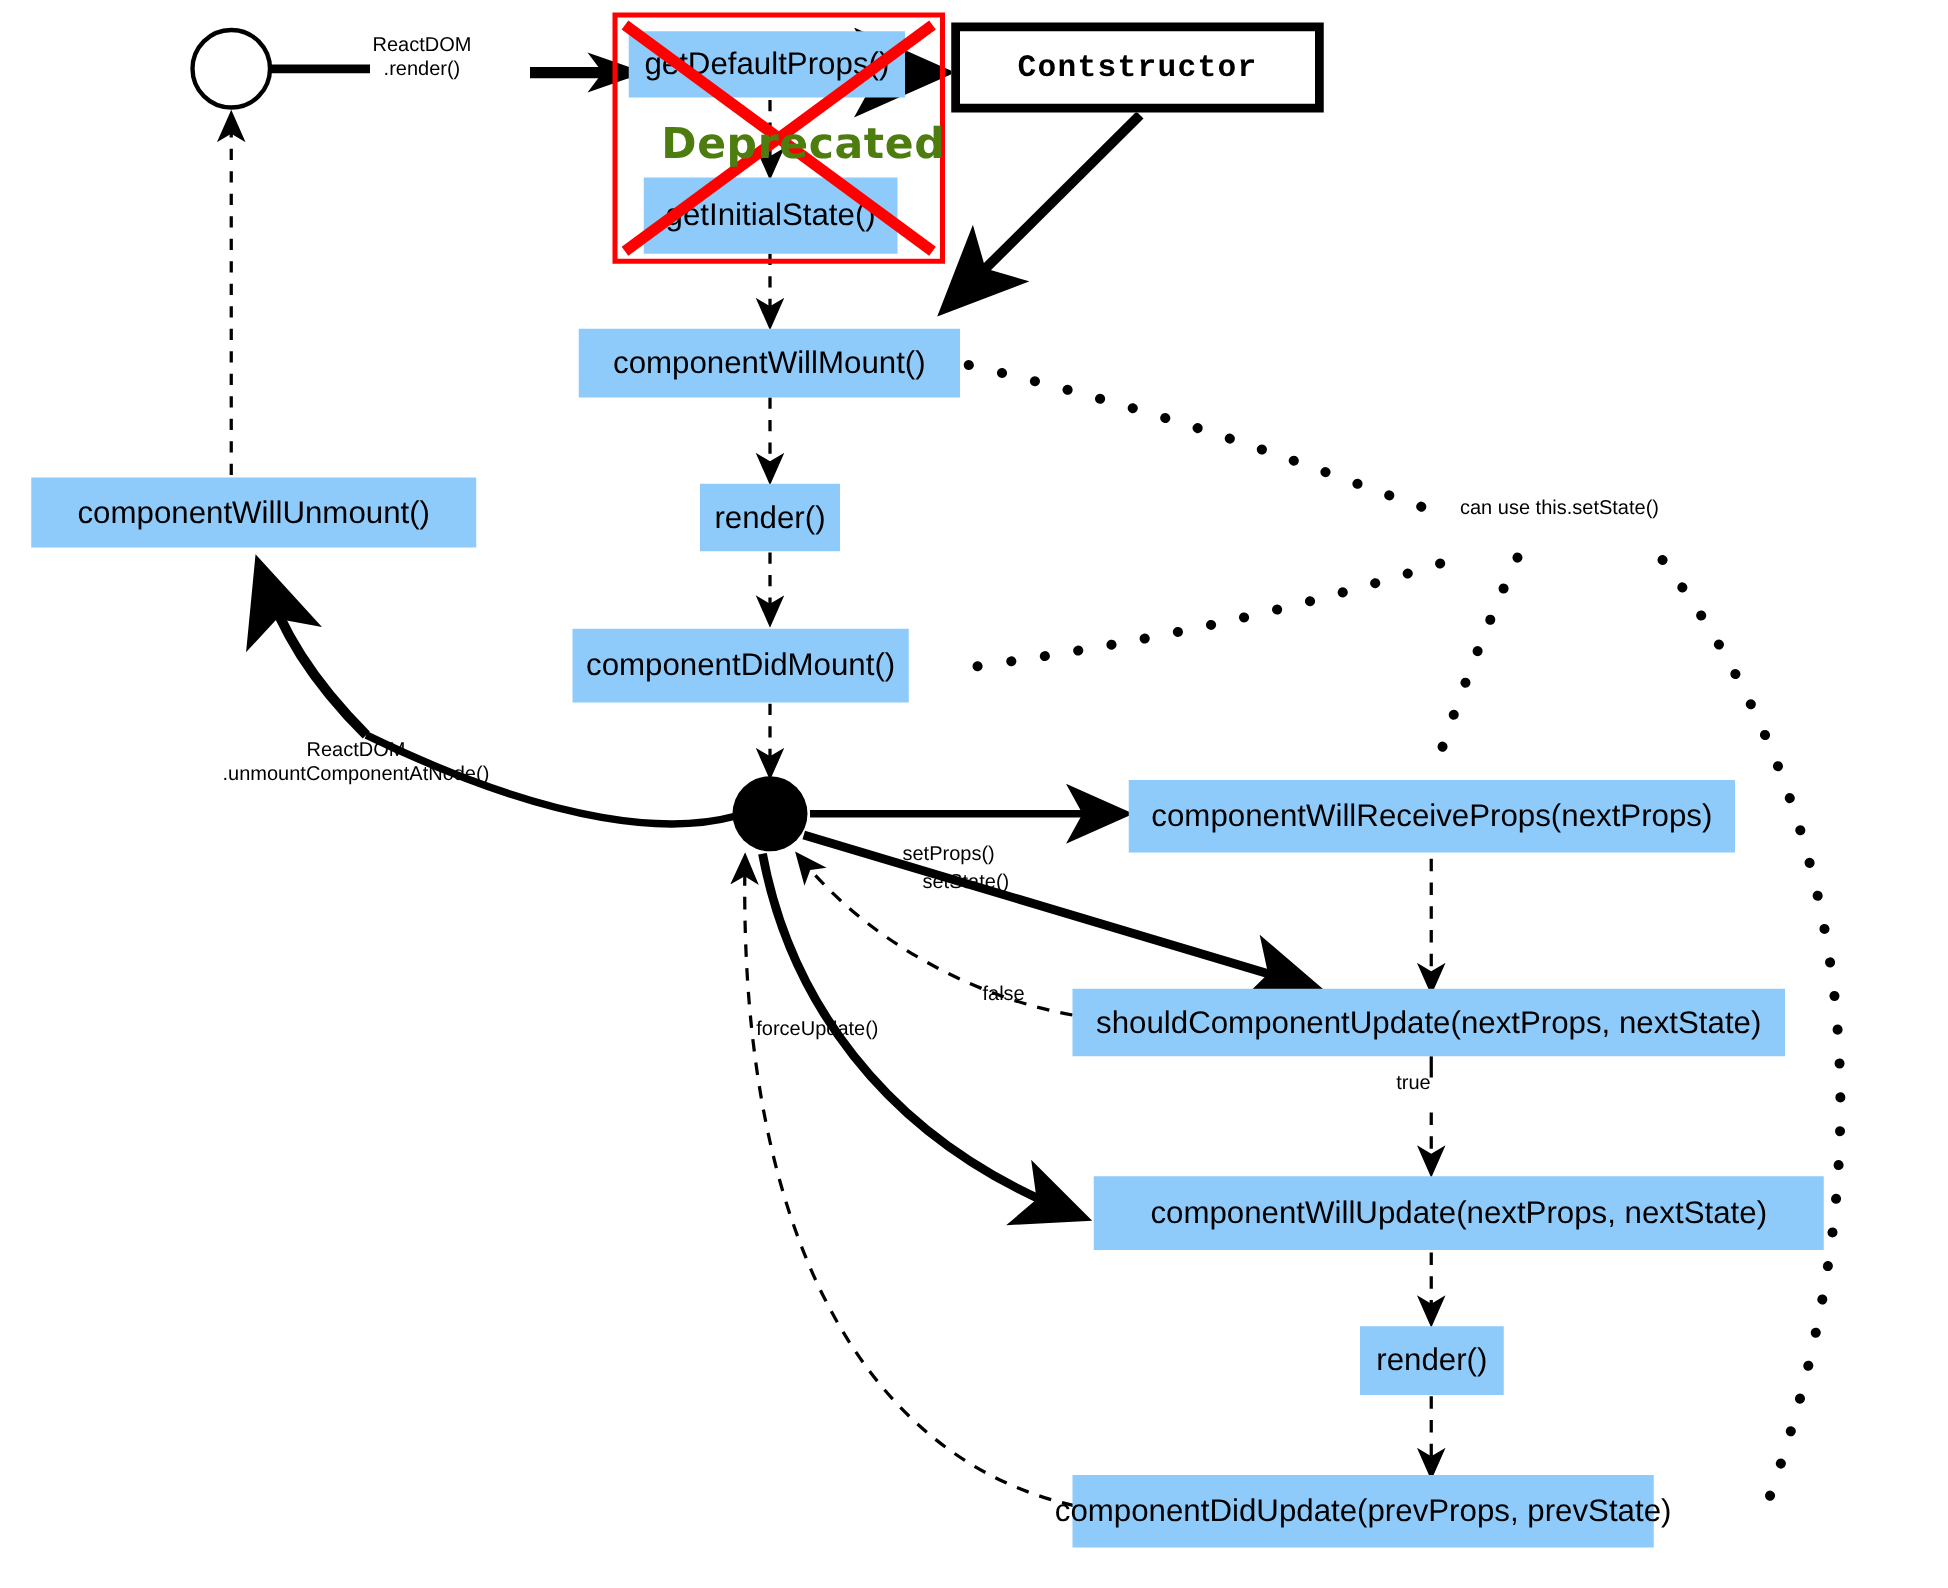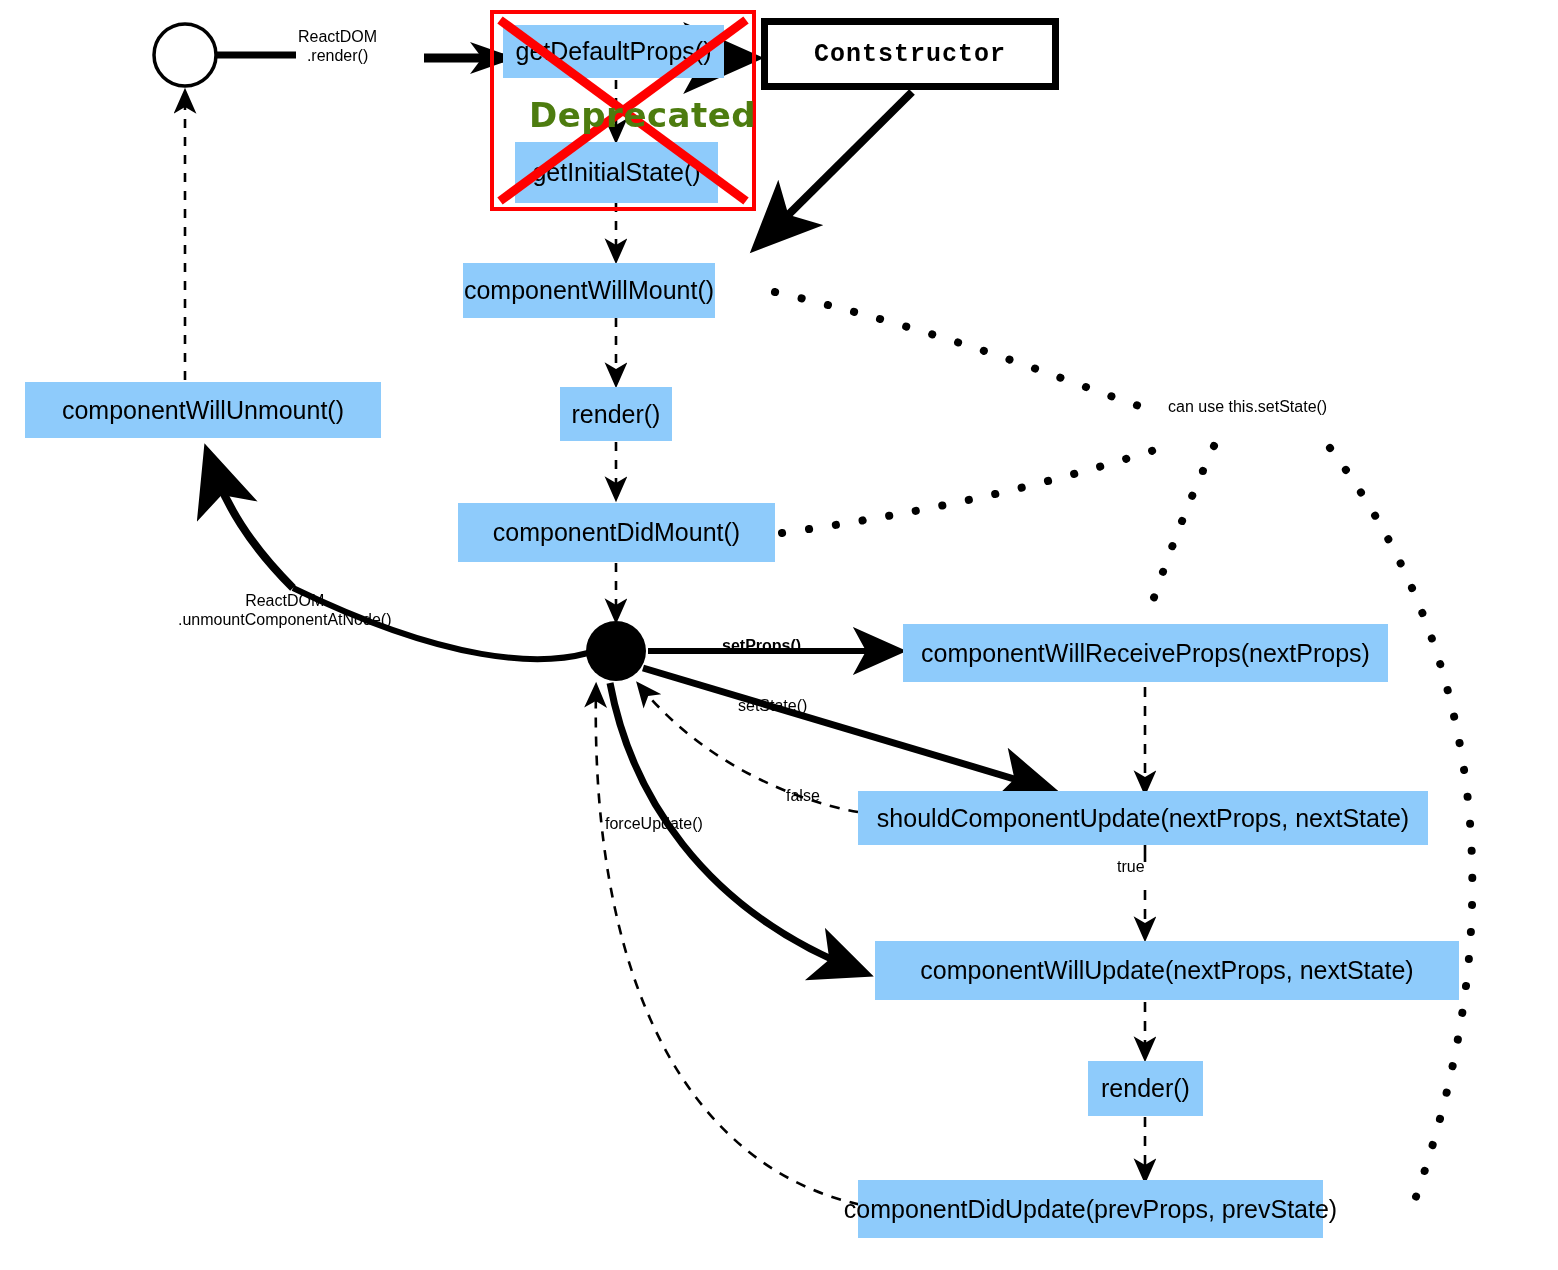--- a/index.html
+++ b/index.html
@@ -149,25 +149,25 @@
 
   <svg class="layer" viewBox="0 0 1558 1270" style="pointer-events:none;">
     <line x1="500" y1="20" x2="746" y2="201" stroke="#FF0000" stroke-width="9"></line>
     <line x1="746" y1="20" x2="500" y2="201" stroke="#FF0000" stroke-width="9"></line>
   </svg>
 
   <div class="depr-word" style="left:529px; top:95px;">Deprecated</div>
 
   <div class="ctor-box" style="left:761px; top:18px; width:298px; height:72px;">Contstructor</div>
 
-  <div class="node-box" style="left:463px; top:263px; width:252px; height:55px;">componentWillMount()</div>
+  <div class="node-box" style="left:463px; top:263px; width:305px; height:55px;">componentWillMount()</div>
 
   <div class="node-box" style="left:560px; top:387px; width:112px; height:54px;">render()</div>
 
-  <div class="node-box" style="left:458px; top:503px; width:317px; height:59px;">componentDidMount()</div>
+  <div class="node-box" style="left:458px; top:503px; width:269px; height:59px;">componentDidMount()</div>
 
   <div class="node-box" style="left:25px; top:382px; width:356px; height:56px;">componentWillUnmount()</div>
 
   <div class="node-box" style="left:903px; top:624px; width:485px; height:58px;">componentWillReceiveProps(nextProps)</div>
 
   <div class="node-box" style="left:858px; top:791px; width:570px; height:54px;">shouldComponentUpdate(nextProps, nextState)</div>
 
   <div class="node-box" style="left:875px; top:941px; width:584px; height:59px;">componentWillUpdate(nextProps, nextState)</div>
 
   <div class="node-box" style="left:1088px; top:1061px; width:115px; height:55px;">render()</div>
@@ -177,21 +177,21 @@
   <div class="lbl two-line" style="left:298px; top:28px;">
     <div>ReactDOM</div>
     <div>.render()</div>
   </div>
 
   <div class="lbl two-line" style="left:178px; top:592px;">
     <div style="text-align:center;">ReactDOM</div>
     <div>.unmountComponentAtNode()</div>
   </div>
 
-  <div class="lbl" style="left:722px; top:637px;font-weight:bold;">setProps()</div>
+  <div class="lbl" style="left:722px; top:675px;">setProps()</div>
 
   <div class="lbl" style="left:738px; top:697px;">setState()</div>
 
   <div class="lbl" style="left:605px; top:815px;">forceUpdate()</div>
 
   <div class="lbl" style="left:786px; top:787px;">false</div>
 
   <div class="lbl" style="left:1117px; top:858px;">true</div>
 
   <div class="lbl" style="left:1168px; top:398px;">can use this.setState()</div>

